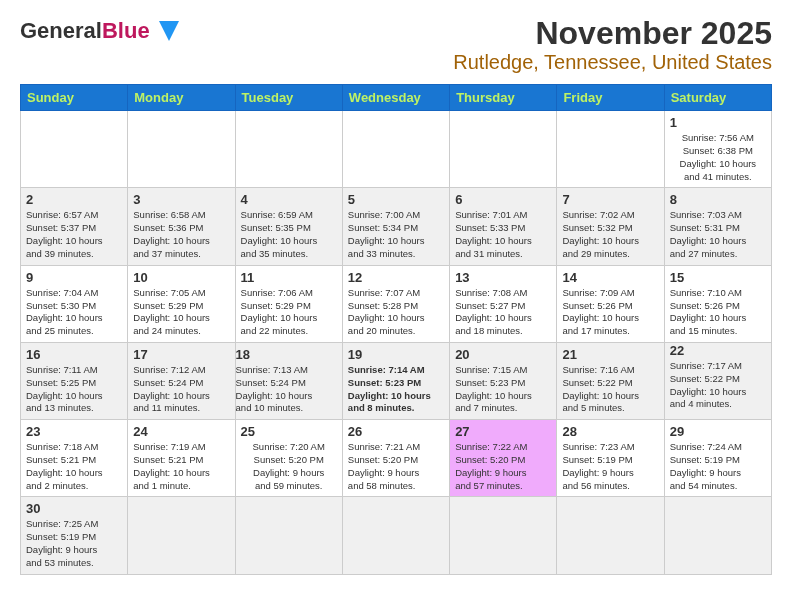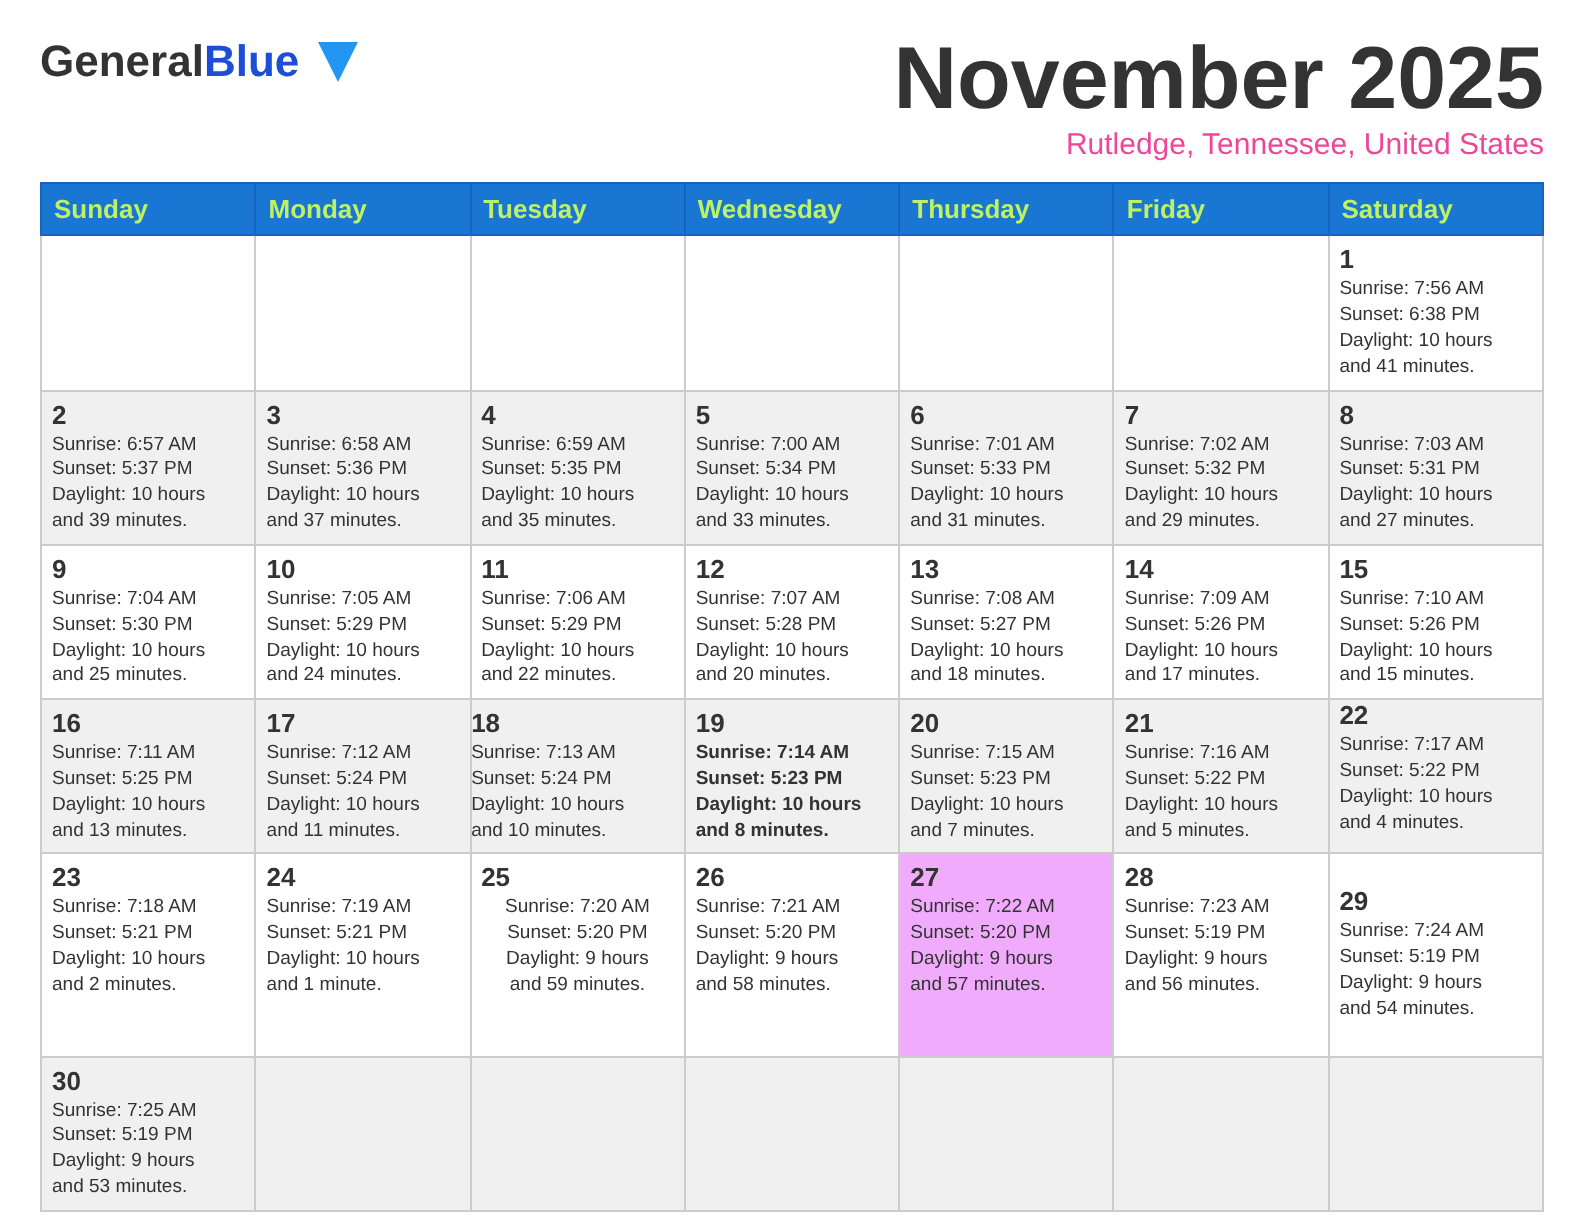--- a/index.html
+++ b/index.html
@@ -24,34 +24,34 @@
       flex-direction: column;
       align-items: flex-start;
     }
     .logo-text {
       font-size: 22px;
       font-weight: bold;
       color: #333;
       line-height: 1;
     }
     .logo-text span {
-      color: #1d4ed8;
+      color: #be185d;
     }
     .title-block {
       text-align: right;
     }
     .month-title {
-      font-size: 44px;
+      font-size: 32px;
       font-weight: bold;
       color: #333;
       line-height: 1.1;
     }
     .location {
-      font-size: 15px;
-      color: #ec4899;
+      font-size: 20px;
+      color: #a16207;
     }
     .calendar {
       width: 100%;
       border-collapse: collapse;
       border: 1px solid #ccc;
     }
     .calendar th {
       background-color: #1976D2;
       color: #bef264;
       text-align: left;
@@ -121,21 +121,21 @@
     <tbody id="calendar-body">
     <tr>
           <td style="background: rgb(255, 255, 255); min-height: 70px; vertical-align: top; padding: 4px 5px;"></td>
           <td style="background: rgb(255, 255, 255); min-height: 70px; vertical-align: top; padding: 4px 5px;"></td>
           <td style="background: rgb(255, 255, 255); min-height: 70px; vertical-align: top; padding: 4px 5px;"></td>
           <td style="background: rgb(255, 255, 255); min-height: 70px; vertical-align: top; padding: 4px 5px;"></td>
           <td style="background: rgb(255, 255, 255); min-height: 70px; vertical-align: top; padding: 4px 5px;"></td>
           <td style="background: rgb(255, 255, 255); min-height: 70px; vertical-align: top; padding: 4px 5px;"></td>
           <td style="background: rgb(255, 255, 255); min-height: 70px; vertical-align: top; padding: 4px 5px;">
             <span class="day-num">1</span>
-            <div class="day-info" style="white-space: pre-line;">Sunrise: 7:56 AM
+            <div class="day-info" style="white-space: pre-line; text-align: center;">Sunrise: 7:56 AM
 Sunset: 6:38 PM
 Daylight: 10 hours
 and 41 minutes.</div>
           </td>
         </tr>
         <tr>
           <td style="background: rgb(240, 240, 240); min-height: 70px; vertical-align: top; padding: 4px 5px;">
             <span class="day-num">2</span>
             <div class="day-info" style="white-space: pre-line;">Sunrise: 6:57 AM
 Sunset: 5:37 PM
@@ -323,21 +323,21 @@
 Daylight: 9 hours
 and 57 minutes.</div>
           </td>
           <td style="background: rgb(255, 255, 255); min-height: 70px; vertical-align: top; padding: 4px 5px;">
             <span class="day-num">28</span>
             <div class="day-info" style="white-space: pre-line;">Sunrise: 7:23 AM
 Sunset: 5:19 PM
 Daylight: 9 hours
 and 56 minutes.</div>
           </td>
-          <td style="background: rgb(255, 255, 255); min-height: 70px; vertical-align: top; padding: 16px 5px;">
+          <td style="background: rgb(255, 255, 255); min-height: 70px; vertical-align: top; padding: 4px 5px;">
             <span class="day-num">29</span>
             <div class="day-info" style="white-space: pre-line;">Sunrise: 7:24 AM
 Sunset: 5:19 PM
 Daylight: 9 hours
 and 54 minutes.</div>
           </td>
         </tr>
         <tr>
           <td style="background: rgb(240, 240, 240); min-height: 70px; vertical-align: top; padding: 4px 5px;">
             <span class="day-num">30</span>

